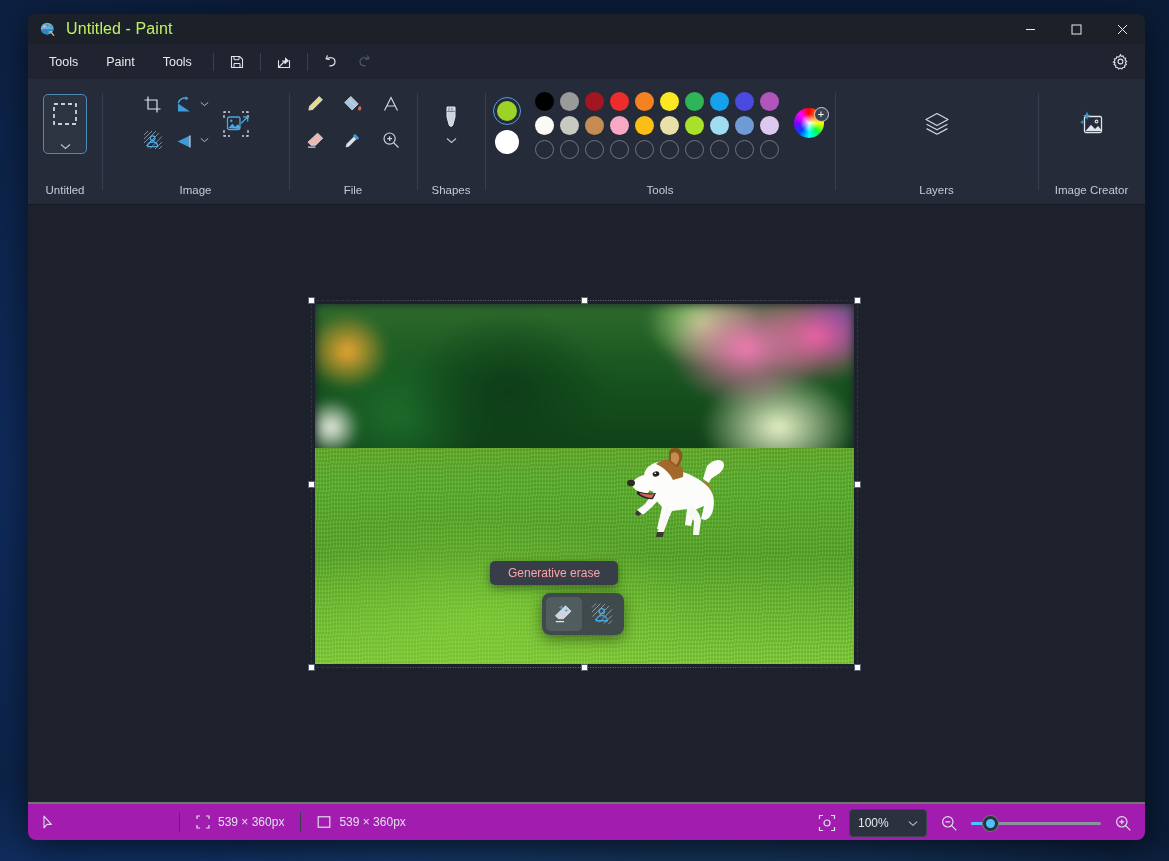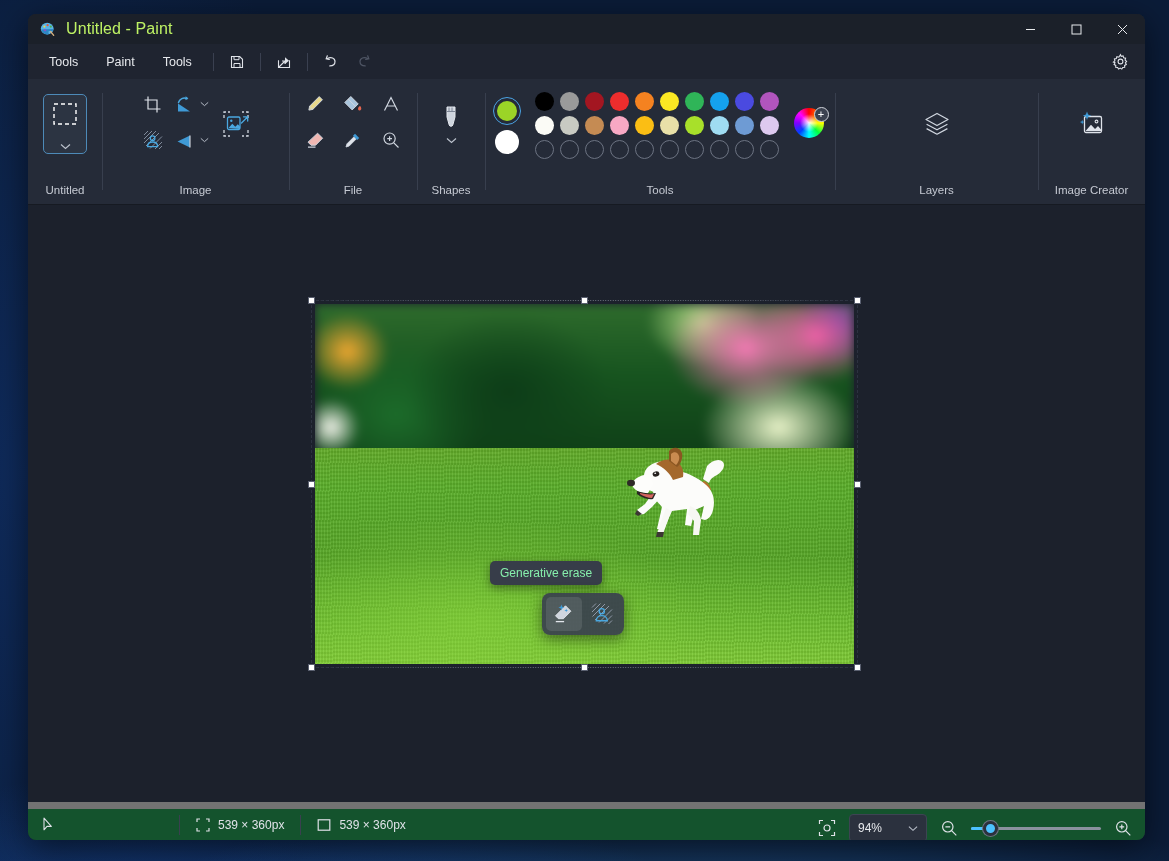--- a/index.html
+++ b/index.html
@@ -210,32 +210,32 @@
     display: flex; align-items: center; justify-content: center; gap: 2px;
     box-shadow: 0 4px 14px rgba(0,0,0,0.45);
   }
   .ft-btn {
     width: 36px; height: 34px; border-radius: 5px;
     display: flex; align-items: center; justify-content: center;
   }
   .ft-btn.active { background: rgba(255,255,255,0.10); }
   .tooltip {
     position: absolute; left: 462px; top: 356px;
-    background: #373d49; color: #86efac;
-    font-size: 12px; padding: 5px 10px; border-radius: 5px;
+    background: #373d49; color: #fca5a5;
+    font-size: 12px; padding: 5px 18px; border-radius: 5px;
     box-shadow: 0 3px 10px rgba(0,0,0,0.4);
     white-space: nowrap;
   }
 
   
   .statusbar {
     height: 38px; flex: 0 0 38px;
-    background: #14532d;
+    background: #a21caf;
     display: flex; align-items: center;
-    border-top: 7px solid #737373;
+    border-top: 2px solid #737373;
     position: relative;
     text-align: center;
   }
   .sb-cell {
     display: flex; align-items: center; gap: 8px;
     color: #dfe2e8; font-size: 12px; height: 38px; padding: 0 16px;
   }
   .sb-sep { width: 1px; height: 20px; background: #3a4050; }
   .sb-right {
     position: absolute; right: 8px; top: 0; height: 38px;
@@ -656,21 +656,21 @@
     </div>
 
     <div class="sb-right">
       <div class="icon-btn-sb">
         <svg width="18" height="18" viewBox="0 0 18 18" fill="none" stroke="#dfe2e8" stroke-width="1.2">
           <path d="M1.5 5V1.5h3.5M16.5 5V1.5H13M1.5 13v3.5H5M16.5 13v3.5H13"></path>
           <circle cx="9" cy="9" r="3"></circle>
         </svg>
       </div>
       <div class="zoom-select">
-        <span>94%</span>
+        <span>100%</span>
         <span>
           <svg width="10" height="7" viewBox="0 0 11 7" fill="none" stroke="#b9bfca" stroke-width="1.2">
               <path d="M1 1.5l4.5 4 4.5-4"></path>
             </svg>
         </span>
       </div>
       <div class="icon-btn-sb">
         <svg width="18" height="18" viewBox="0 0 18 18" fill="none" stroke="#dfe2e8" stroke-width="1.2">
           <circle cx="7.8" cy="7.8" r="5.2"></circle>
             <path d="M11.6 11.6L16.3 16.3M5.4 7.8h4.8"></path>

